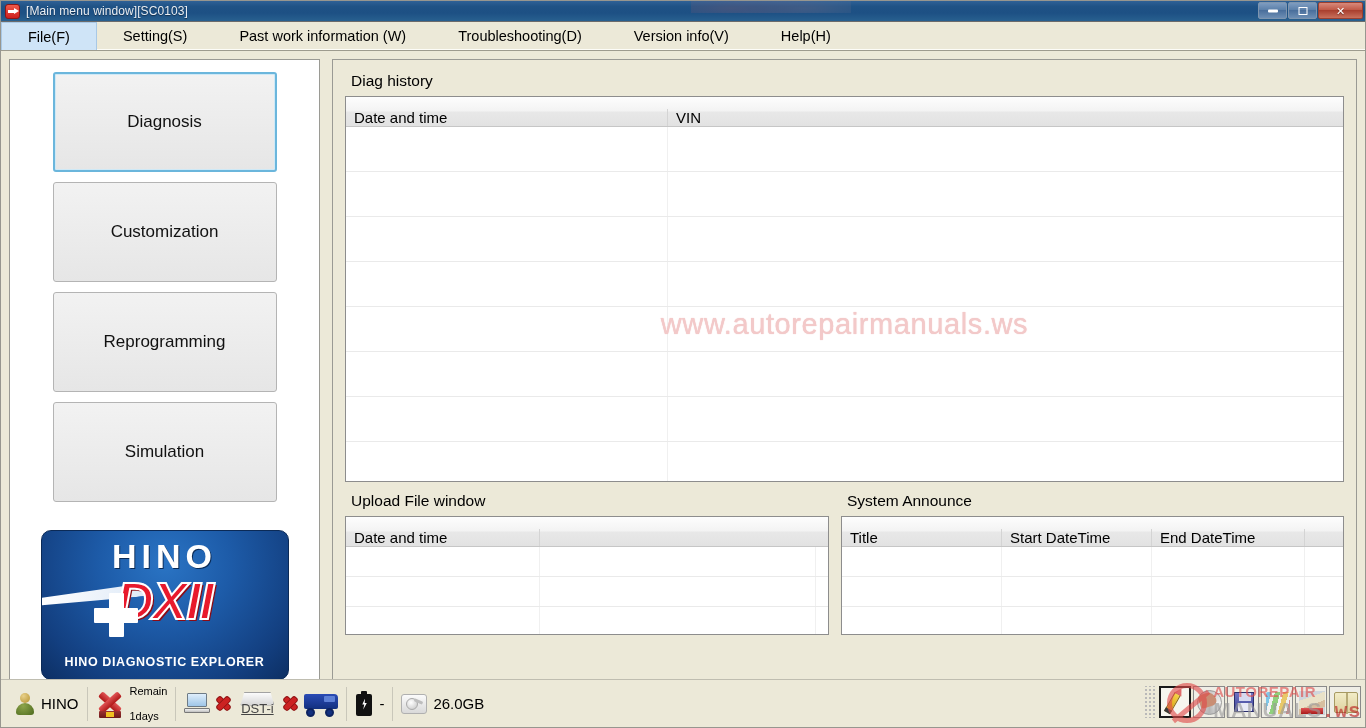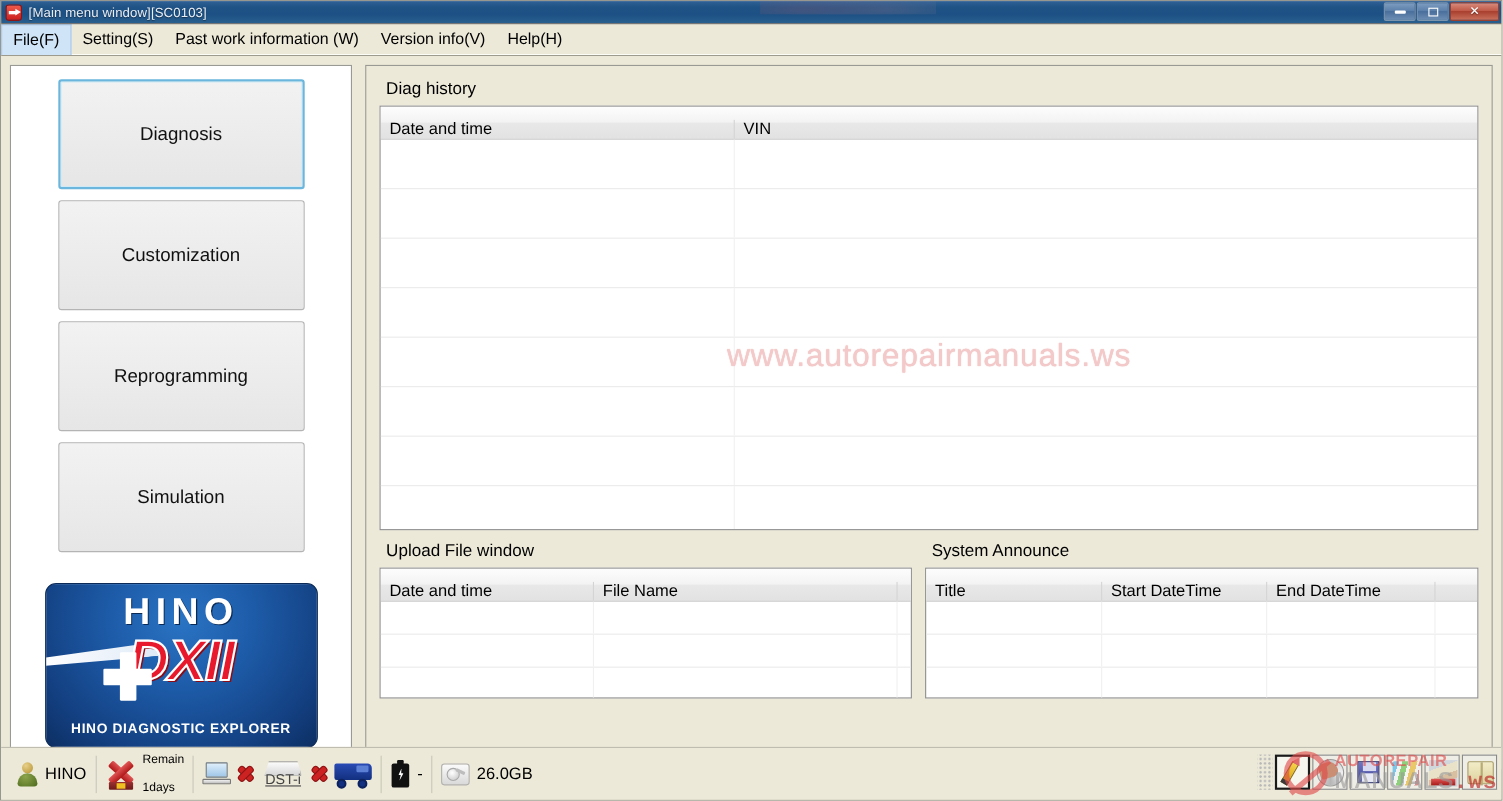--- a/index.html
+++ b/index.html
@@ -66,21 +66,21 @@
   .winbtn.min .g{width:10px;height:3px;background:#fff;border-radius:1px;}
   .winbtn.max .g{width:9px;height:8px;border:1.5px solid #fff;box-sizing:border-box;}
   
   .menubar{
     height:28px;background:#ece9d8;
     border-bottom:1px solid #9d9b8e;
     display:flex;align-items:stretch;
     box-shadow:inset 0 -1px 0 #fdfdf8;
   }
   .menuitem{
-    display:flex;align-items:center;padding:0 10px;
+    display:flex;align-items:center;padding:0 26px;
     font-size:14.5px;color:#000;white-space:nowrap;cursor:default;
   }
   .menuitem.active{background:#cfe4f7;border:1px solid #a8c8e6;border-bottom:none;box-sizing:border-box;}
   
   .workspace{
     position:relative;height:648px;padding:8px;box-sizing:border-box;
     display:flex;gap:12px;background:#ece9d8;
   }
   
   .leftpanel{
@@ -324,20 +324,23 @@
     <div class="menuitem active">
         <span>File(F)</span>
       </div>
     <div class="menuitem">
         <span>Setting(S)</span>
       </div>
     <div class="menuitem">
         <span>Past work information (W)</span>
       </div>
     <div class="menuitem">
+        <span>Troubleshooting(D)</span>
+      </div>
+    <div class="menuitem">
         <span>Version info(V)</span>
       </div>
     <div class="menuitem">
         <span>Help(H)</span>
       </div>
   </div>
 
   <div class="workspace">
 
     <div class="leftpanel">
@@ -410,21 +413,20 @@
 
       <div class="wm-center">www.autorepairmanuals.ws</div>
 
       <div class="bottomrow">
 
         <div class="bcol up">
           <div class="sec-title">Upload File window</div>
           <div class="tbl up up-tbl">
             <div class="thead">
               <div class="th c0">Date and time</div>
-              <div class="th c1">File Name</div>
               <div class="th c2"></div>
             </div>
             <div class="tbody">
               <div class="tr">
                   <div class="td c0"></div>
                   <div class="td c1"></div>
                   <div class="td c2"></div>
                 </div>
               <div class="tr">
                   <div class="td c0"></div>

